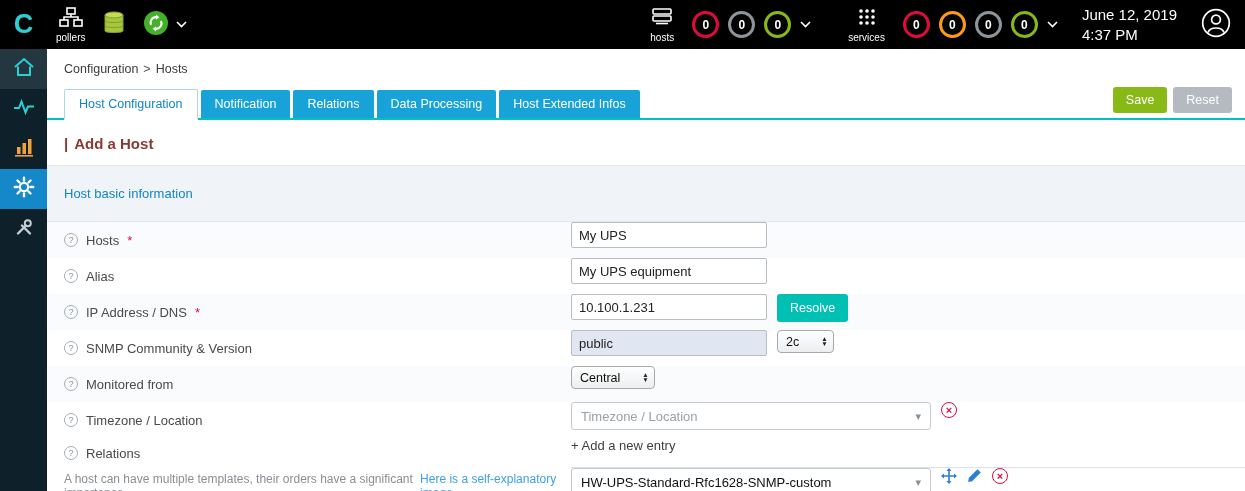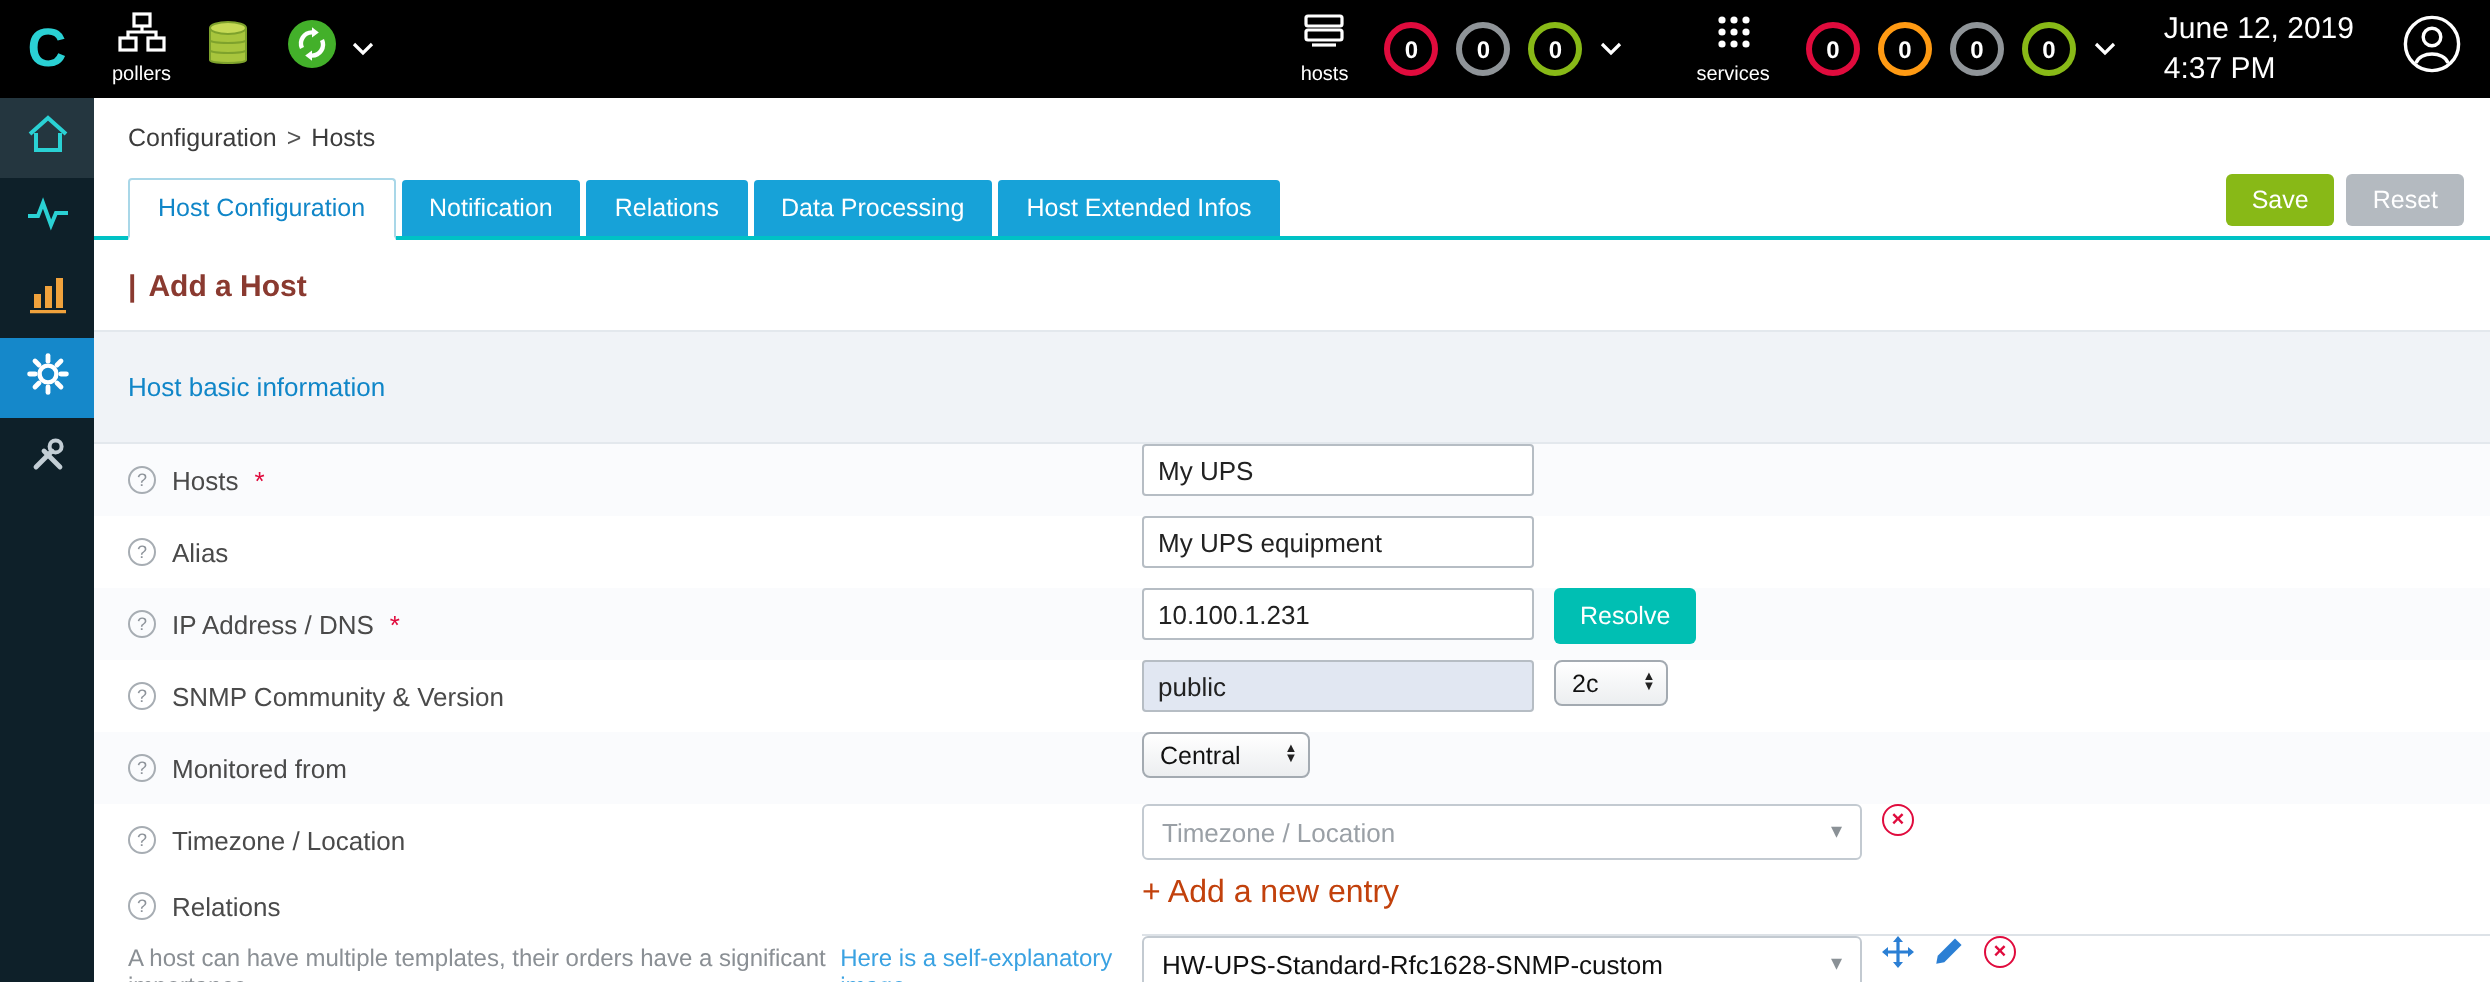--- a/index.html
+++ b/index.html
@@ -72,21 +72,21 @@
   .combo{width:360px;height:28px;border:1px solid #c3cad1;border-radius:3px;background:#fff;display:flex;
     align-items:center;justify-content:space-between;padding:0 9px;cursor:pointer}
   .combo .ph{color:#9aa0a6;font-size:13px}
   .combo .val{color:#111;font-size:13px}
   .caret{color:#8a9196;font-size:11px;line-height:1}
   .del{width:16px;height:16px;border-radius:50%;border:1.5px solid #e00b3d;color:#e00b3d;display:inline-flex;
     align-items:center;justify-content:center;font-size:11px;font-weight:bold;cursor:pointer;line-height:1;flex:0 0 16px}
   .icon-btn{display:inline-flex;align-items:center;cursor:pointer}
   .tpl-head-row{min-height:30px}
   .tpl-head{border-bottom:1px solid #dde2e7;align-self:stretch;min-height:30px}
-  .add-link{font-size:16px;color:#c2410c;text-decoration:none;cursor:pointer}
+  .add-link{font-size:13px;color:#404040;text-decoration:none;cursor:pointer}
   .helper{flex-direction:row;align-items:flex-start;justify-content:center;gap:2px;padding:4px 0}
   .help-text{font-size:12px;color:#8a8f94}
   .help-link{font-size:12px;color:#3aa2e2;text-decoration:none;cursor:pointer}
   .row-create{border-top:1px solid #e3e8ed}
 </style>
 </head>
 <body>
 
 <div class="app">
 

